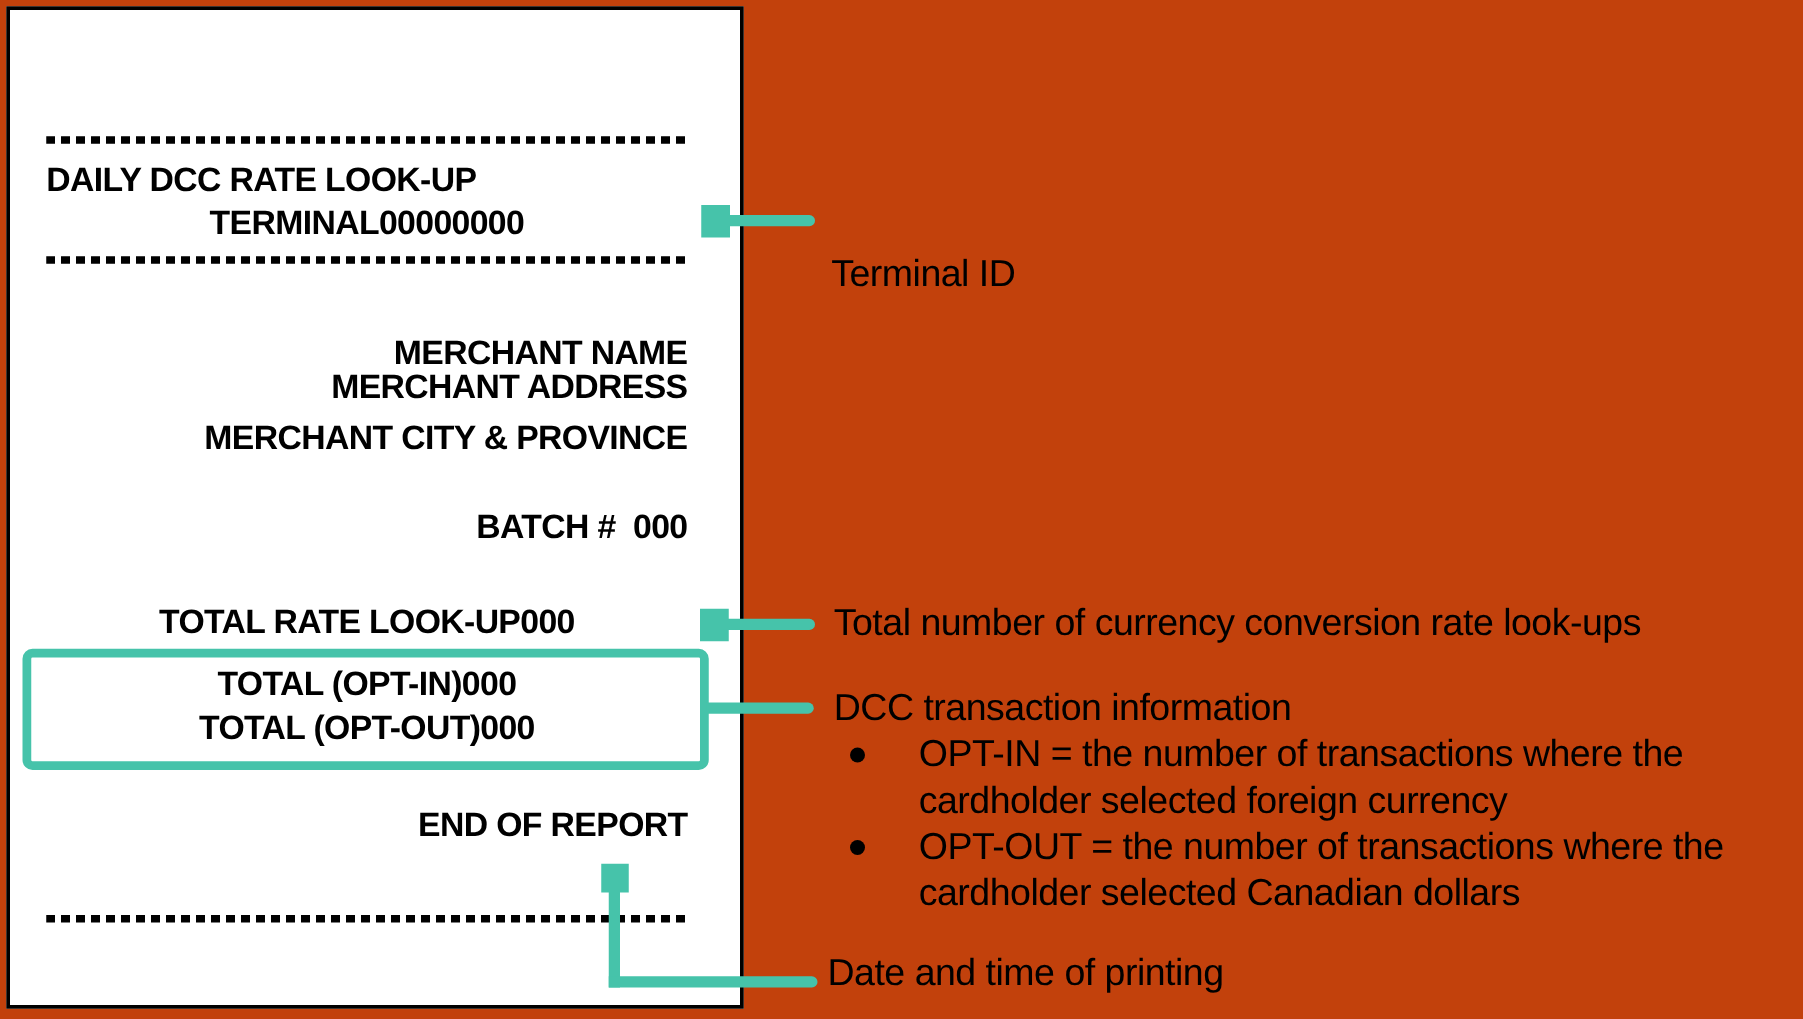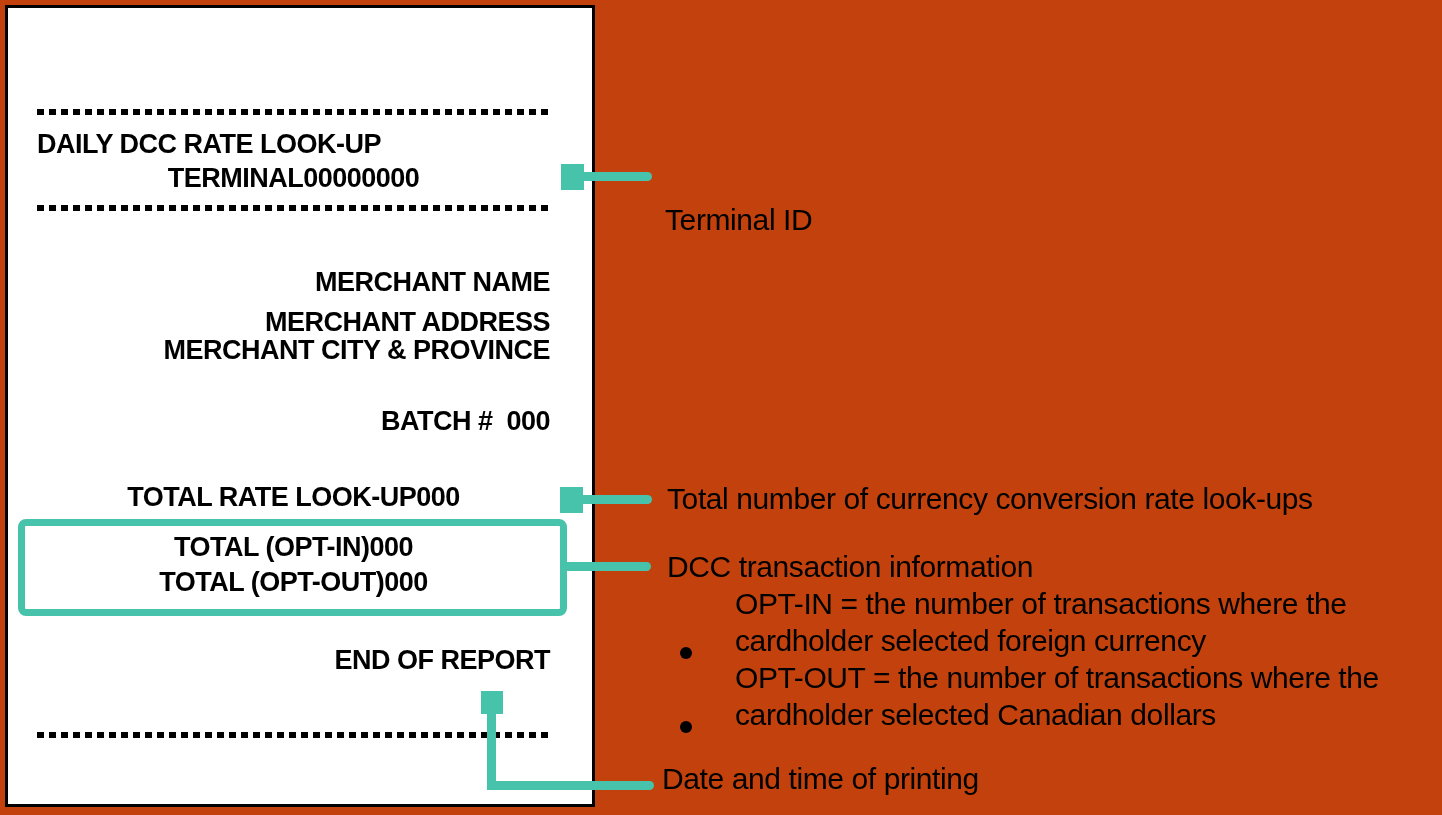--- a/index.html
+++ b/index.html
@@ -41,21 +41,21 @@
   .c-date-h{left:487px;top:781px;width:167px;height:9px;}
   
   .label{
     position:absolute;font-size:30px;line-height:36px;letter-spacing:-0.4px;
     color:#000;white-space:nowrap;
   }
   .lbl-terminal{left:665px;top:158px;margin-top:44px;}
   .lbl-rate{left:667px;top:481px;}
   .lbl-dcc{left:667px;top:549px;}
   .lbl-date{left:662px;top:761px;}
-  .bullet-item{display:flex;align-items:flex-end;}
+  .bullet-item{display:flex;align-items:flex-start;}
   .bullet-cell{width:68px;flex:0 0 68px;}
   .bullet-dot{
     width:12px;height:12px;border-radius:50%;background:#000;
     margin-left:13px;margin-top:13px;
   }
   .bullet-lines{line-height:37px;}
 </style>
 </head>
 <body>
 
@@ -67,21 +67,21 @@
     <div class="r-line" style="top:121px">DAILY DCC RATE LOOK-UP</div>
 
     <div class="r-line r-flex" style="top:155px">
       <span>TERMINAL</span>
       <span>00000000</span>
     </div>
 
     <div class="dash" style="top:197px"></div>
 
     <div class="r-line r-center" style="top:259px">MERCHANT NAME</div>
-    <div class="r-line r-center" style="top:299px">MERCHANT ADDRESS</div>
+    <div class="r-line r-center" style="top:286px">MERCHANT ADDRESS</div>
     <div class="r-line r-center" style="top:327px">MERCHANT CITY &amp; PROVINCE</div>
 
     <div class="r-line r-center" style="top:398px">BATCH #  000</div>
 
     <div class="r-line r-flex" style="top:474px">
       <span>TOTAL RATE LOOK-UP</span>
       <span>000</span>
     </div>
 
     <div class="opt-box"></div>

